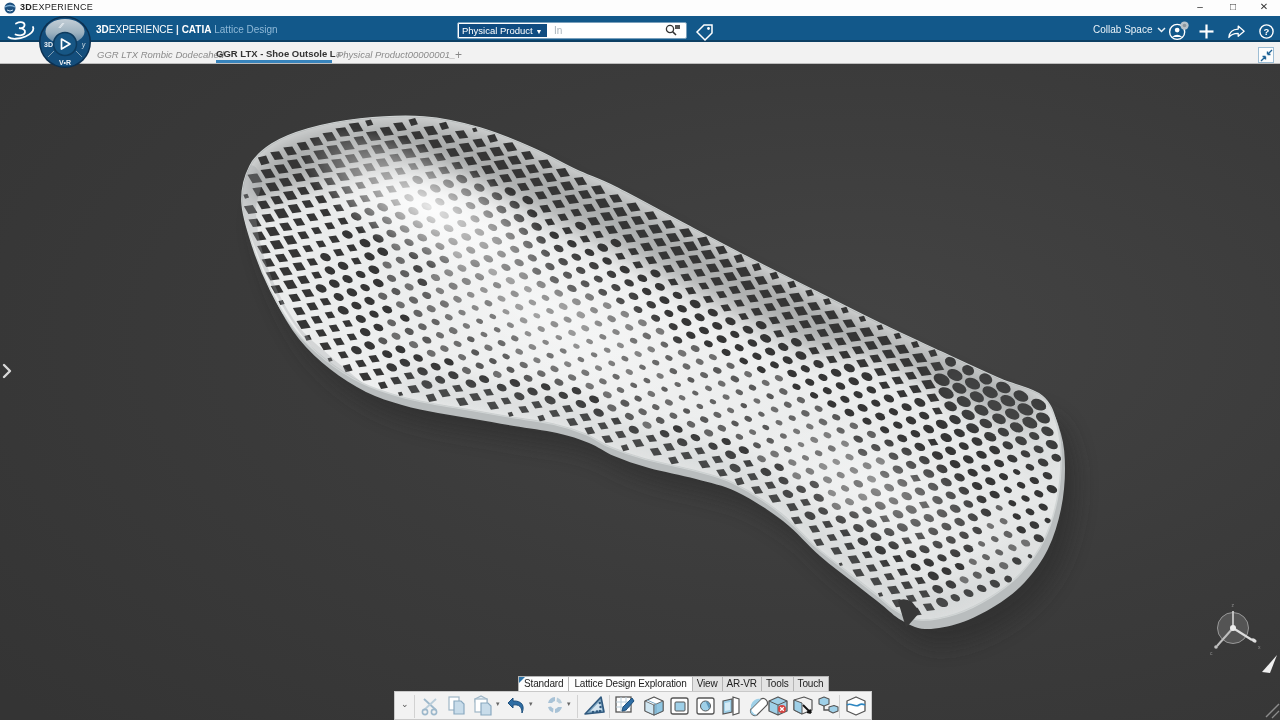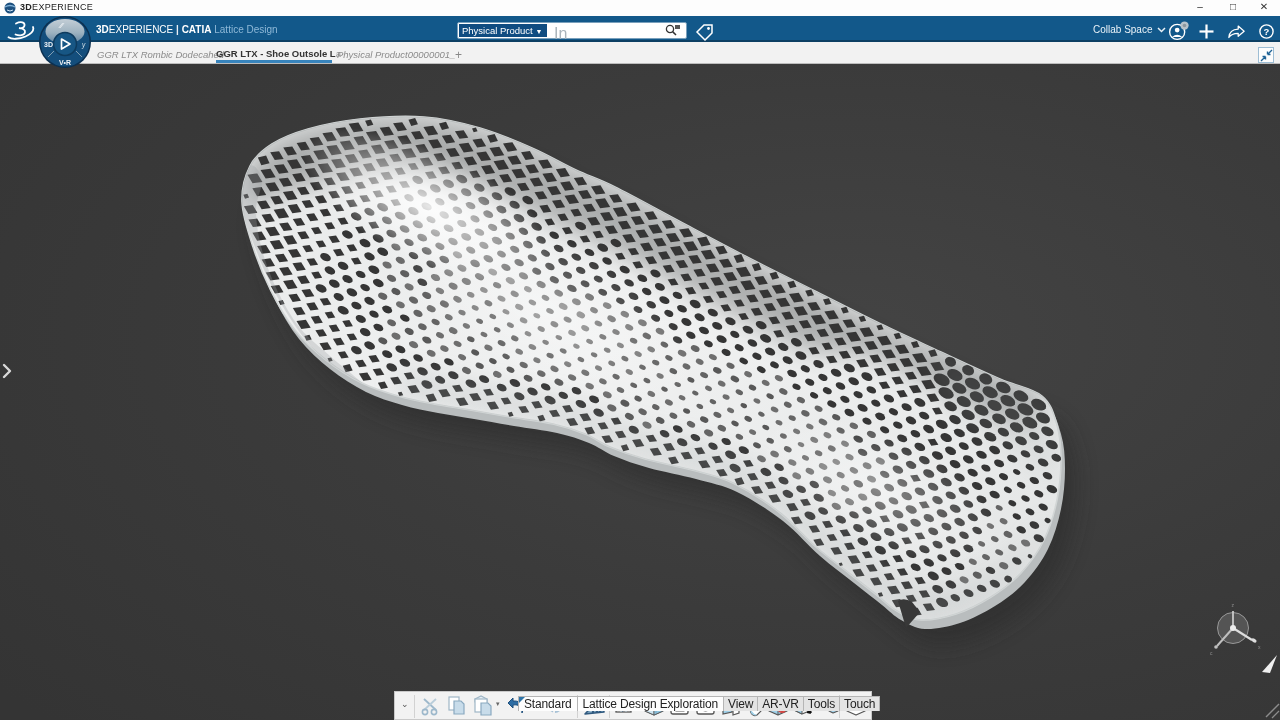--- a/index.html
+++ b/index.html
@@ -25,21 +25,21 @@
 </div>
 <div class="appbar">
   <svg width="30" height="24" style="position:absolute;left:6px;top:3px" viewBox="0 0 30 24">
     <path d="M 10 4.5 C 15 2 19 3.5 18.5 6.5 C 18.2 8.6 15.5 9.6 13 9.2 C 16.5 9.3 19.5 10.8 19 13.4 C 18.4 16.4 13.5 17.2 9.5 15.5" stroke="#fff" stroke-width="1.8" fill="none" stroke-linecap="round"></path>
     <path d="M 27 8 C 28.5 12 24 15.5 19.5 17.5 C 13 20.3 5.5 20.5 2.5 18.2" stroke="#fff" stroke-width="1.8" fill="none" stroke-linecap="round"></path>
   </svg>
   <div class="brand"><b>3D</b>EXPERIENCE <b style="color:#e8eef3">|</b> <b>CATIA</b> <span style="color:#8fb9d8">Lattice Design</span></div>
 
   <div style="position:absolute;left:457px;top:6px;width:230px;height:17px;background:#fff;border:1px solid #7aa0bc;border-radius:2px">
     <div style="position:absolute;left:1px;top:1px;width:88px;height:13px;background:#0f4c81;color:#fff;font-size:9.5px;padding:1px 3px;white-space:nowrap">Physical Product <span style="font-size:7px">▼</span></div>
-    <span style="position:absolute;left:96px;top:2px;font-size:16px;color:#aab4bb">In</span>
+    <span style="position:absolute;left:96px;top:2px;font-size:10px;color:#aab4bb">In</span>
     <svg width="18" height="13" style="position:absolute;left:206px;top:1px">
       <circle cx="6" cy="5" r="3.6" fill="none" stroke="#333" stroke-width="1.3"></circle>
       <line x1="8.6" y1="7.6" x2="12" y2="11" stroke="#333" stroke-width="1.5"></line>
       <rect x="11" y="1" width="5" height="4" fill="#555"></rect>
     </svg>
   </div>
   <svg width="20" height="20" style="position:absolute;left:695px;top:6px" viewBox="0 0 20 20">
     <path d="M 2 10 L 9 3 L 17 3 L 17 11 L 10 18 Z" fill="none" stroke="#fff" stroke-width="1.5" transform="rotate(0 10 10)"></path>
     <circle cx="13.5" cy="6.5" r="1.4" fill="#fff"></circle>
   </svg>
@@ -1153,21 +1153,21 @@
  <circle cx="1216" cy="647" r="1.8" fill="#bfbfbf"></circle>
  <text x="1231.5" y="607" font-size="5" fill="#909090" font-family="Liberation Sans">z</text>
  <text x="1258" y="649" font-size="5" fill="#909090" font-family="Liberation Sans">x</text>
  <text x="1210" y="655" font-size="5" fill="#909090" font-family="Liberation Sans">c</text>
 </g>
 <path d="M 1277 655 L 1262 672 L 1270 673 Z" fill="#f0f0f0"></path>
 <path d="M 1279 704 L 1266 717" stroke="#8c8c8c" stroke-width="1.4"></path>
 <path d="M 1279 711 L 1272 718" stroke="#8c8c8c" stroke-width="1.2"></path>
 </svg>
 
-<div style="position:absolute;left:518px;top:696px;height:15px;font-size:12px;letter-spacing:-0.15px;color:#222;white-space:nowrap;z-index:6">
+<div style="position:absolute;left:518px;top:676px;height:15px;font-size:10px;letter-spacing:-0.15px;color:#222;white-space:nowrap;z-index:6">
   <span style="display:inline-block;background:#fdfdfd;border:1px solid #b5b5b5;border-bottom:none;height:15px;line-height:14px;padding:0 5px;position:relative">Standard<svg width="6" height="6" style="position:absolute;left:0;top:0">
         <path d="M0 0 L6 0 L0 6 Z" fill="#2e74a8"></path>
       </svg></span><span style="display:inline-block;background:#fdfdfd;border:1px solid #b5b5b5;border-bottom:none;border-left:none;height:15px;line-height:14px;padding:0 5px">Lattice Design Exploration</span><span style="display:inline-block;background:#e3e3e3;border:1px solid #b5b5b5;border-bottom:none;border-left:none;height:15px;line-height:14px;padding:0 4px">View</span><span style="display:inline-block;background:#e3e3e3;border:1px solid #b5b5b5;border-bottom:none;border-left:none;height:15px;line-height:14px;padding:0 4px">AR-VR</span><span style="display:inline-block;background:#e3e3e3;border:1px solid #b5b5b5;border-bottom:none;border-left:none;height:15px;line-height:14px;padding:0 4px">Tools</span><span style="display:inline-block;background:#e3e3e3;border:1px solid #b5b5b5;border-bottom:none;border-left:none;height:15px;line-height:14px;padding:0 4px">Touch</span>
 </div>
 
 <div style="position:absolute;left:394px;top:691px;width:478px;height:29px;background:#f2f2f2;border:1px solid #c9c9c9;z-index:5">
   <span style="position:absolute;left:6px;top:7px;font-size:9px;color:#555">⌄</span>
   <div style="position:absolute;left:19px;top:3px;width:1px;height:23px;background:#d2d2d2"></div>
   <svg width="22" height="22" style="position:absolute;left:25px;top:3px" viewBox="0 0 22 22">
     <line x1="4" y1="4" x2="16" y2="15" stroke="#9db8cb" stroke-width="1.8"></line>

